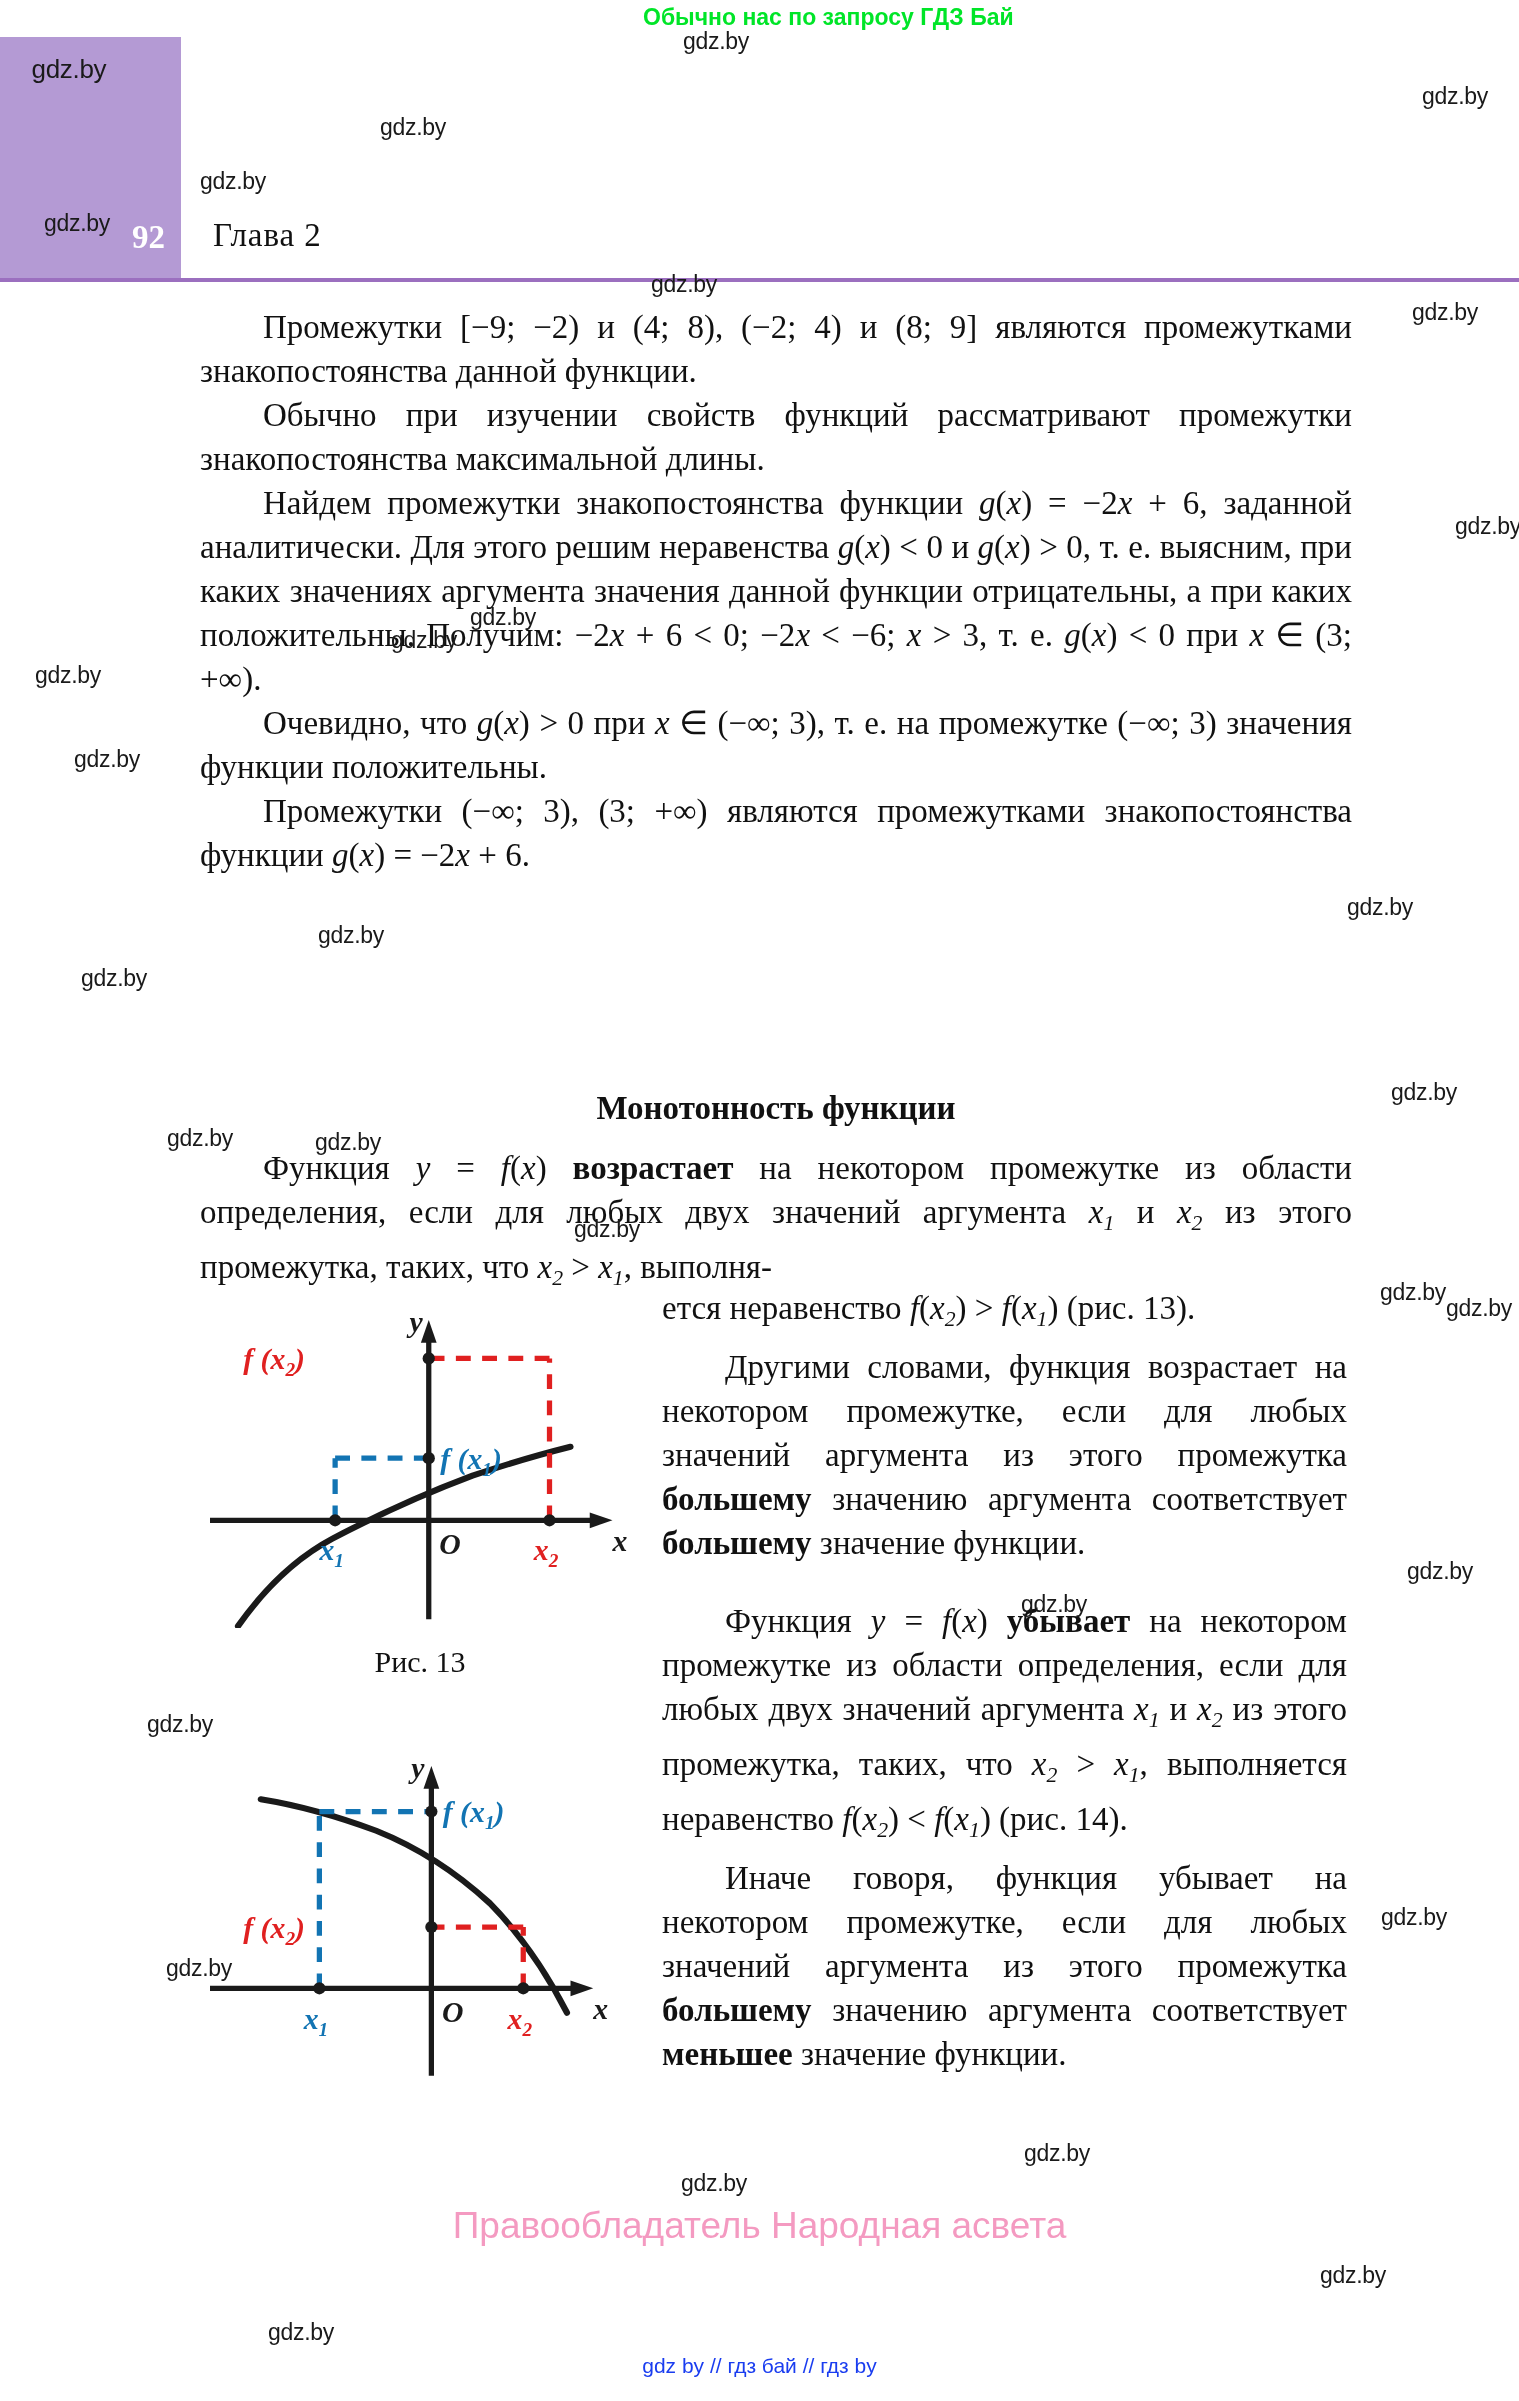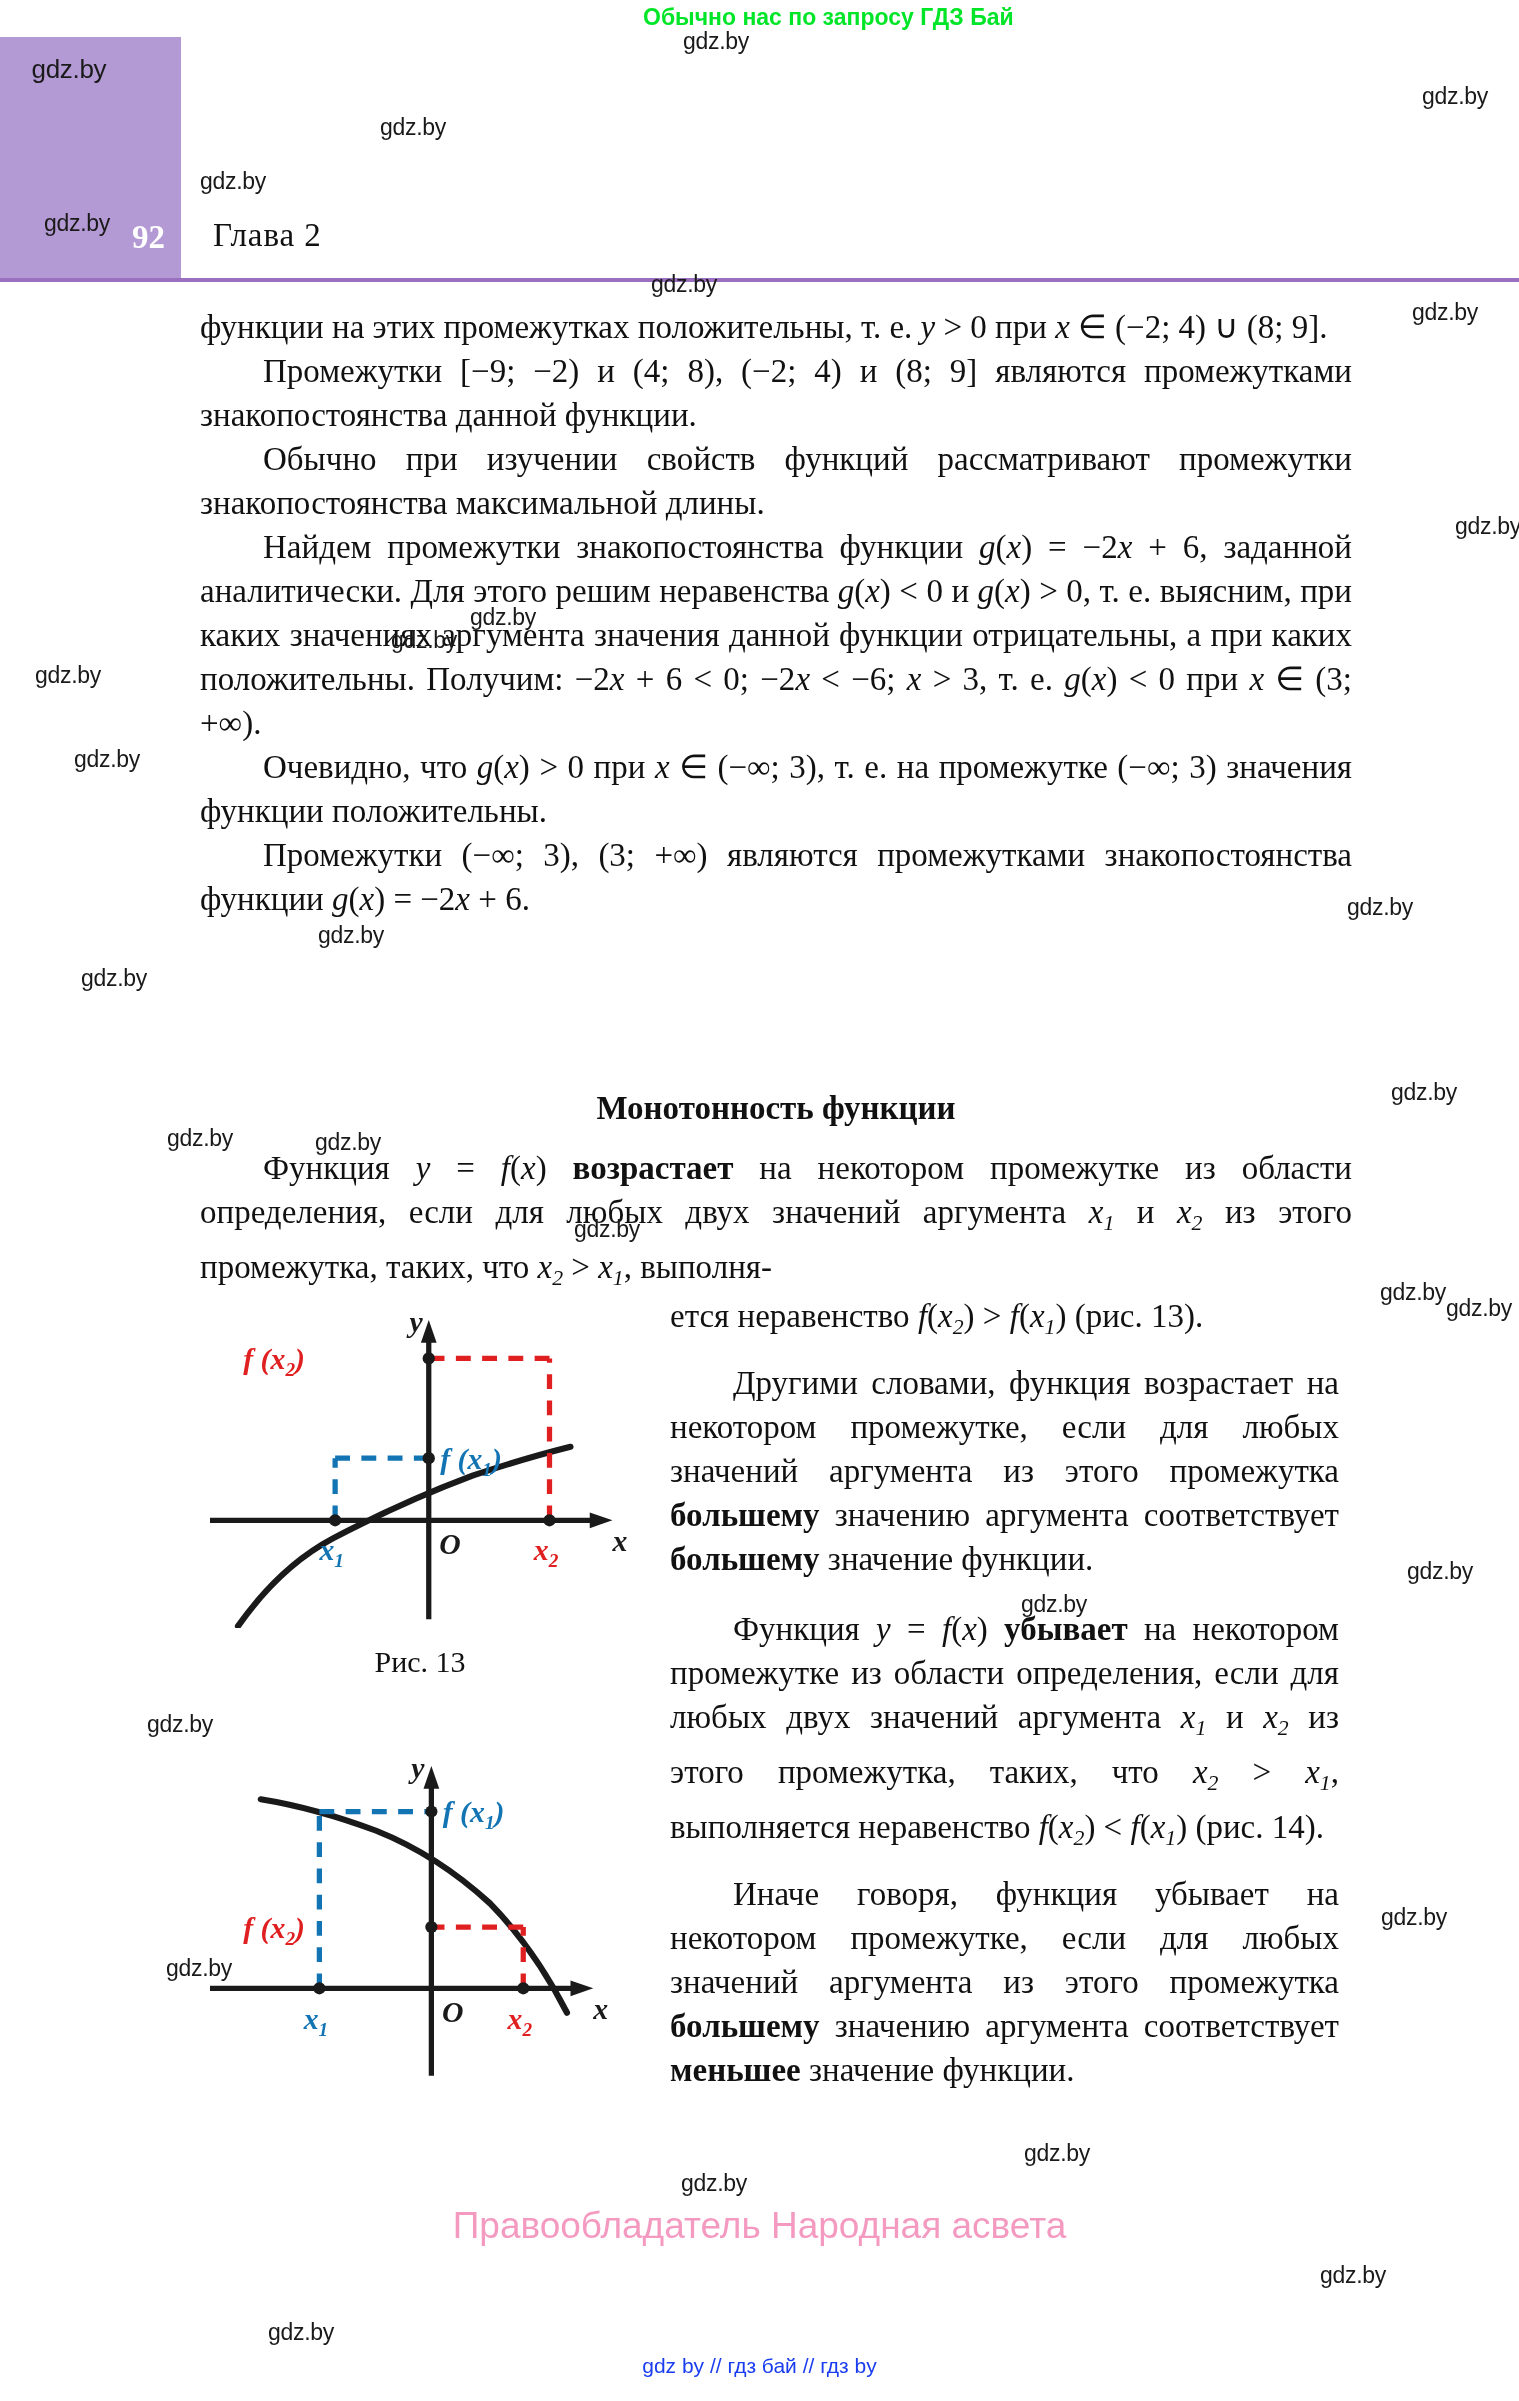--- a/index.html
+++ b/index.html
@@ -80,21 +80,21 @@
     text-align:justify;font-family:"Liberation Serif", serif;
   }
   .defblock p{margin:0;text-indent:63px;}
 
   
   .rcol{
     position:absolute;left:658px;width:693px;
     font-size:33px;line-height:44px;color:#111;
     text-align:justify;font-family:"Liberation Serif", serif;
   }
-  .rcol p{margin:12px;text-indent:63px;}
+  .rcol p{margin:4px;text-indent:63px;}
   .rcol p.noind{text-indent:0;}
 
   
   .fig{position:absolute;}
   .figcap{
     position:absolute;text-align:center;
     font-size:30px;font-family:"Liberation Serif", serif;color:#111;
   }
 
   
@@ -115,24 +115,20 @@
 <div class="page">
 
   <div class="wm-green" style="left:643px;top:3.5px;font-size:23px;">Обычно нас по запросу ГДЗ Бай</div>
 
   <div class="hdr-block"></div>
   <div class="hdr-pagenum">92</div>
   <div class="hdr-chapter">Глава 2</div>
   <div class="hdr-rule"></div>
 
   <div class="bodytext">
-    <p class="noind">
-      функции на этих промежутках положительны,&nbsp;т.&nbsp;е. <i>y</i>&nbsp;&gt;&nbsp;0 при
-      <i>x</i> ∈ (−2; 4) ∪ (8; 9].
-    </p>
     <p>
       Промежутки [−9; −2) и (4; 8), (−2; 4) и (8; 9] являются промежутками знакопостоянства данной функции.
     </p>
     <p>
       Обычно при изучении свойств функций рассматривают промежутки знакопостоянства максимальной длины.
     </p>
     <p>
       Найдем промежутки знакопостоянства функции <i>g</i>(<i>x</i>)&nbsp;=&nbsp;−2<i>x</i>&nbsp;+&nbsp;6,
       заданной аналитически. Для этого решим неравенства <i>g</i>(<i>x</i>)&nbsp;&lt;&nbsp;0
       и <i>g</i>(<i>x</i>)&nbsp;&gt;&nbsp;0, т.&nbsp;е. выясним, при каких значениях аргумента

